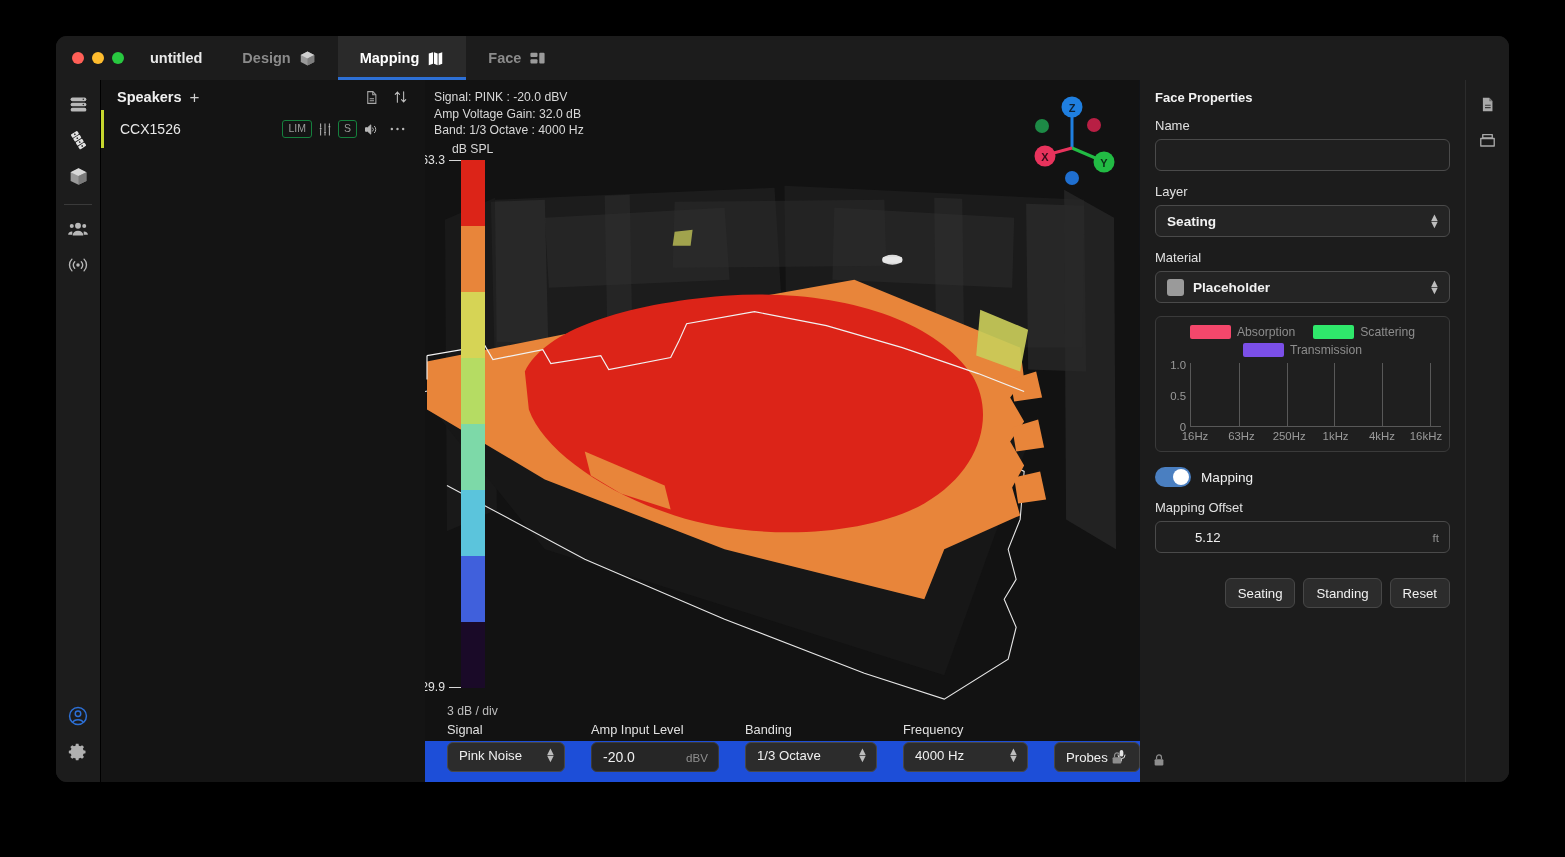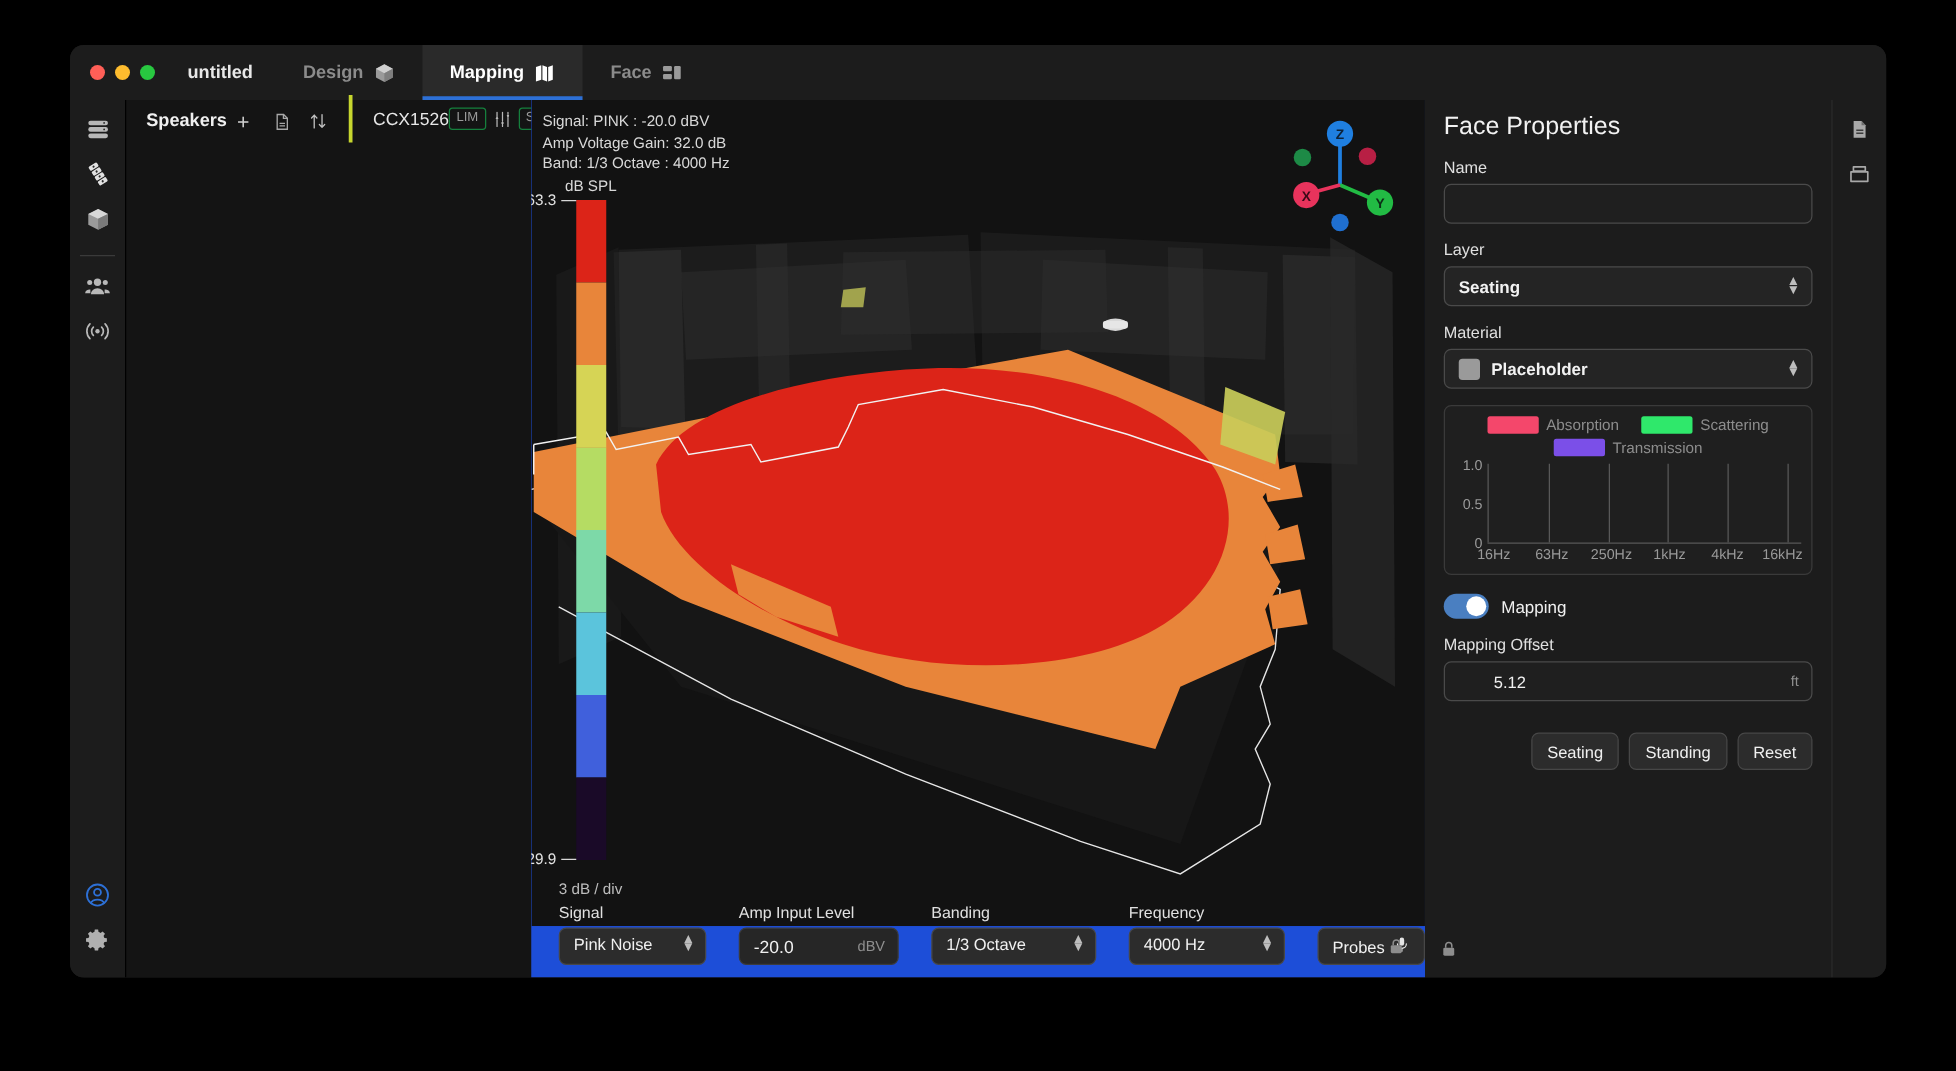--- a/index.html
+++ b/index.html
@@ -65,21 +65,21 @@
     cursor: pointer; position: relative;
   }
   .rail-sep { width: 28px; height: 1px; background: #3a3a3a; margin: 8px 0; }
   #rail-bottom { position: absolute; bottom: 10px; left: 0; width: 44px; }
 
   
   #speakers-panel {
     width: 325px; flex: 0 0 325px;
     background: #141414;
     border-left: 1px solid #000;
-    display: flex; flex-direction: row;
+    display: flex; flex-direction: column;
     position: relative;
   }
   #speakers-header {
     height: 34px; display: flex; align-items: center;
     padding: 0 14px 0 16px; gap: 8px;
   }
   #speakers-title { color: #f0f0f0; font-size: 14.5px; font-weight: bold; }
   .plus-btn { color: #cfcfcf; font-size: 17px; cursor: pointer; line-height: 1; }
   .hdr-spacer { flex: 1; }
   .hdr-ico { cursor: pointer; display: flex; align-items: center; padding: 0 3px; }
@@ -161,21 +161,21 @@
     height: 30px; display: flex; align-items: center; gap: 7px;
     padding: 0 11px; color: #f0f0f0; font-size: 13.2px; cursor: pointer;
   }
 
   
   #props-panel {
     width: 325px; flex: 0 0 325px; background: #1c1c1c;
     padding: 10px 15px 0 15px; position: relative;
     display: flex; flex-direction: column;
   }
-  #props-title { color: #f2f2f2; font-size: 20px; font-weight: normal; margin-bottom: 13px; }
+  #props-title { color: #f2f2f2; font-size: 13px; font-weight: bold; margin-bottom: 13px; }
   .p-label { color: #e0e0e0; font-size: 13px; margin-bottom: 6px; }
   .p-input {
     background: #1f1f1f; border: 1px solid #4a4a4a; border-radius: 6px;
     height: 32px; width: 100%; margin-bottom: 13px;
     display: flex; align-items: center; padding: 0 10px;
     color: #f0f0f0; font-size: 13.2px; cursor: text;
   }
   .p-select {
     background: #242424; border: 1px solid #4a4a4a; border-radius: 6px;
     height: 32px; width: 100%; margin-bottom: 13px;

